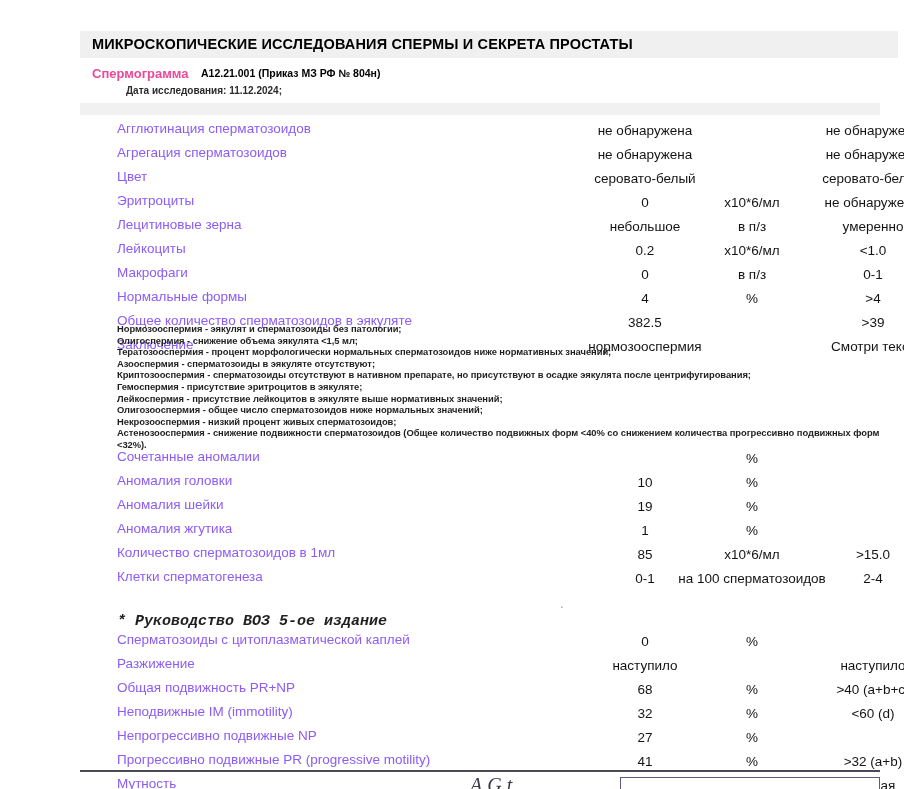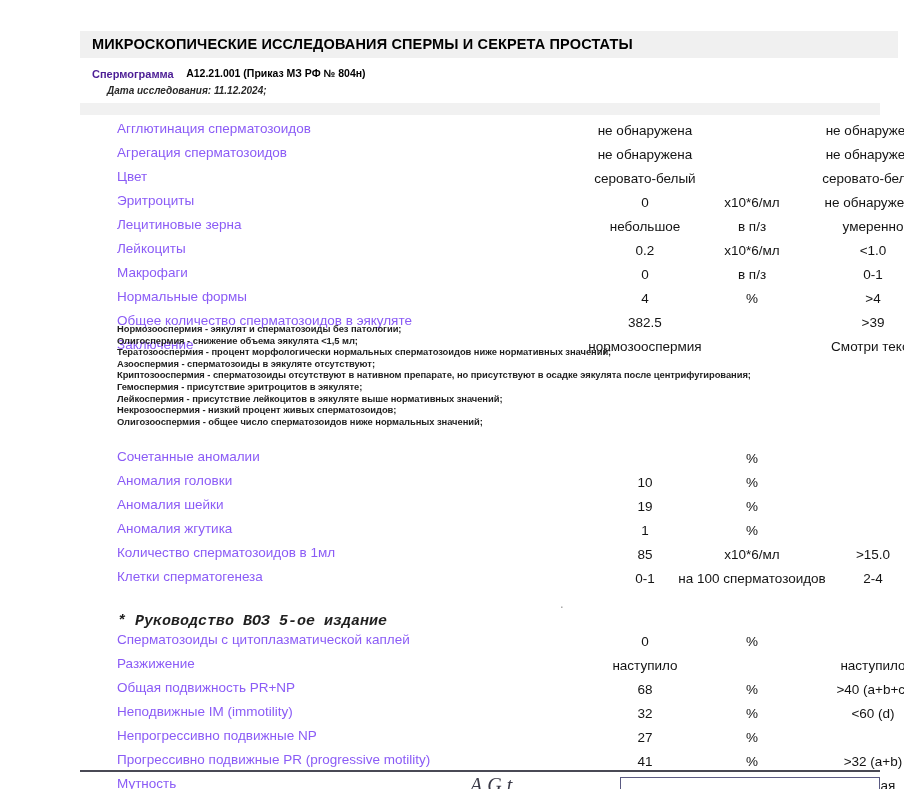--- a/index.html
+++ b/index.html
@@ -69,40 +69,39 @@
   }
 
   
   .test-head {
     position: absolute;
     top: 64px;
     left: 92px;
     width: 700px;
   }
   .test-head .name {
-    font-size: 11px;
-    font-weight: bold;
-    color: #4c1d95;
+    font-size: 13px;
+    font-weight: bold;
+    color: #ec4899;
     display: inline-block;
   }
   .test-head .code {
     font-size: 10.5px;
     font-weight: bold;
     color: #000000;
     display: inline-block;
     margin-left: 8px;
     position: relative;
     top: -1px;
   }
   .test-head .date {
     display: block;
     margin-top: 3px;
-    margin-left: 15px;
+    margin-left: 34px;
     font-size: 10px;
-    font-style: italic;
     font-weight: bold;
     color: #2a2a2a;
   }
 
   
   .band {
     position: absolute;
     left: 80px;
     width: 800px;
     height: 12px;
@@ -310,22 +309,23 @@
   </div>
 
 <div class="defs" id="defs-block" style="top:323px">
     <p>Нормозооспермия - эякулят и сперматозоиды без патологии;</p>
     <p>Олигоспермия - снижение объема эякулята &lt;1,5 мл;</p>
     <p>Тератозооспермия - процент морфологически нормальных сперматозоидов ниже нормативных значений;</p>
     <p>Азооспермия - сперматозоиды в эякуляте отсутствуют;</p>
     <p>Криптозооспермия - сперматозоиды отсутствуют в нативном препарате, но присутствуют в осадке эякулята после центрифугирования;</p>
     <p>Гемоспермия - присутствие эритроцитов в эякуляте;</p>
     <p>Лейкоспермия - присутствие лейкоцитов в эякуляте выше нормативных значений;</p>
+    <p>Олигозооспермия - общее число сперматозоидов ниже нормальных значений;</p>
     <p>Некрозооспермия - низкий процент живых сперматозоидов;</p>
-    <p>Олигозооспермия - общее число сперматозоидов ниже нормальных значений;</p>
+    <p>Астенозооспермия - снижение подвижности сперматозоидов (Общее количество подвижных форм &lt;40% со снижением количества прогрессивно подвижных форм &lt;32%).</p>
   </div>
 
 <div class="table" id="table-2" style="top:446px">
     <div class="row">
       <span class="c-label">Сочетанные аномалии</span>
       <span class="c-unit">%</span>
       <span class="c-ref"></span>
     </div>
     <div class="row">
       <span class="c-label">Аномалия головки</span>

